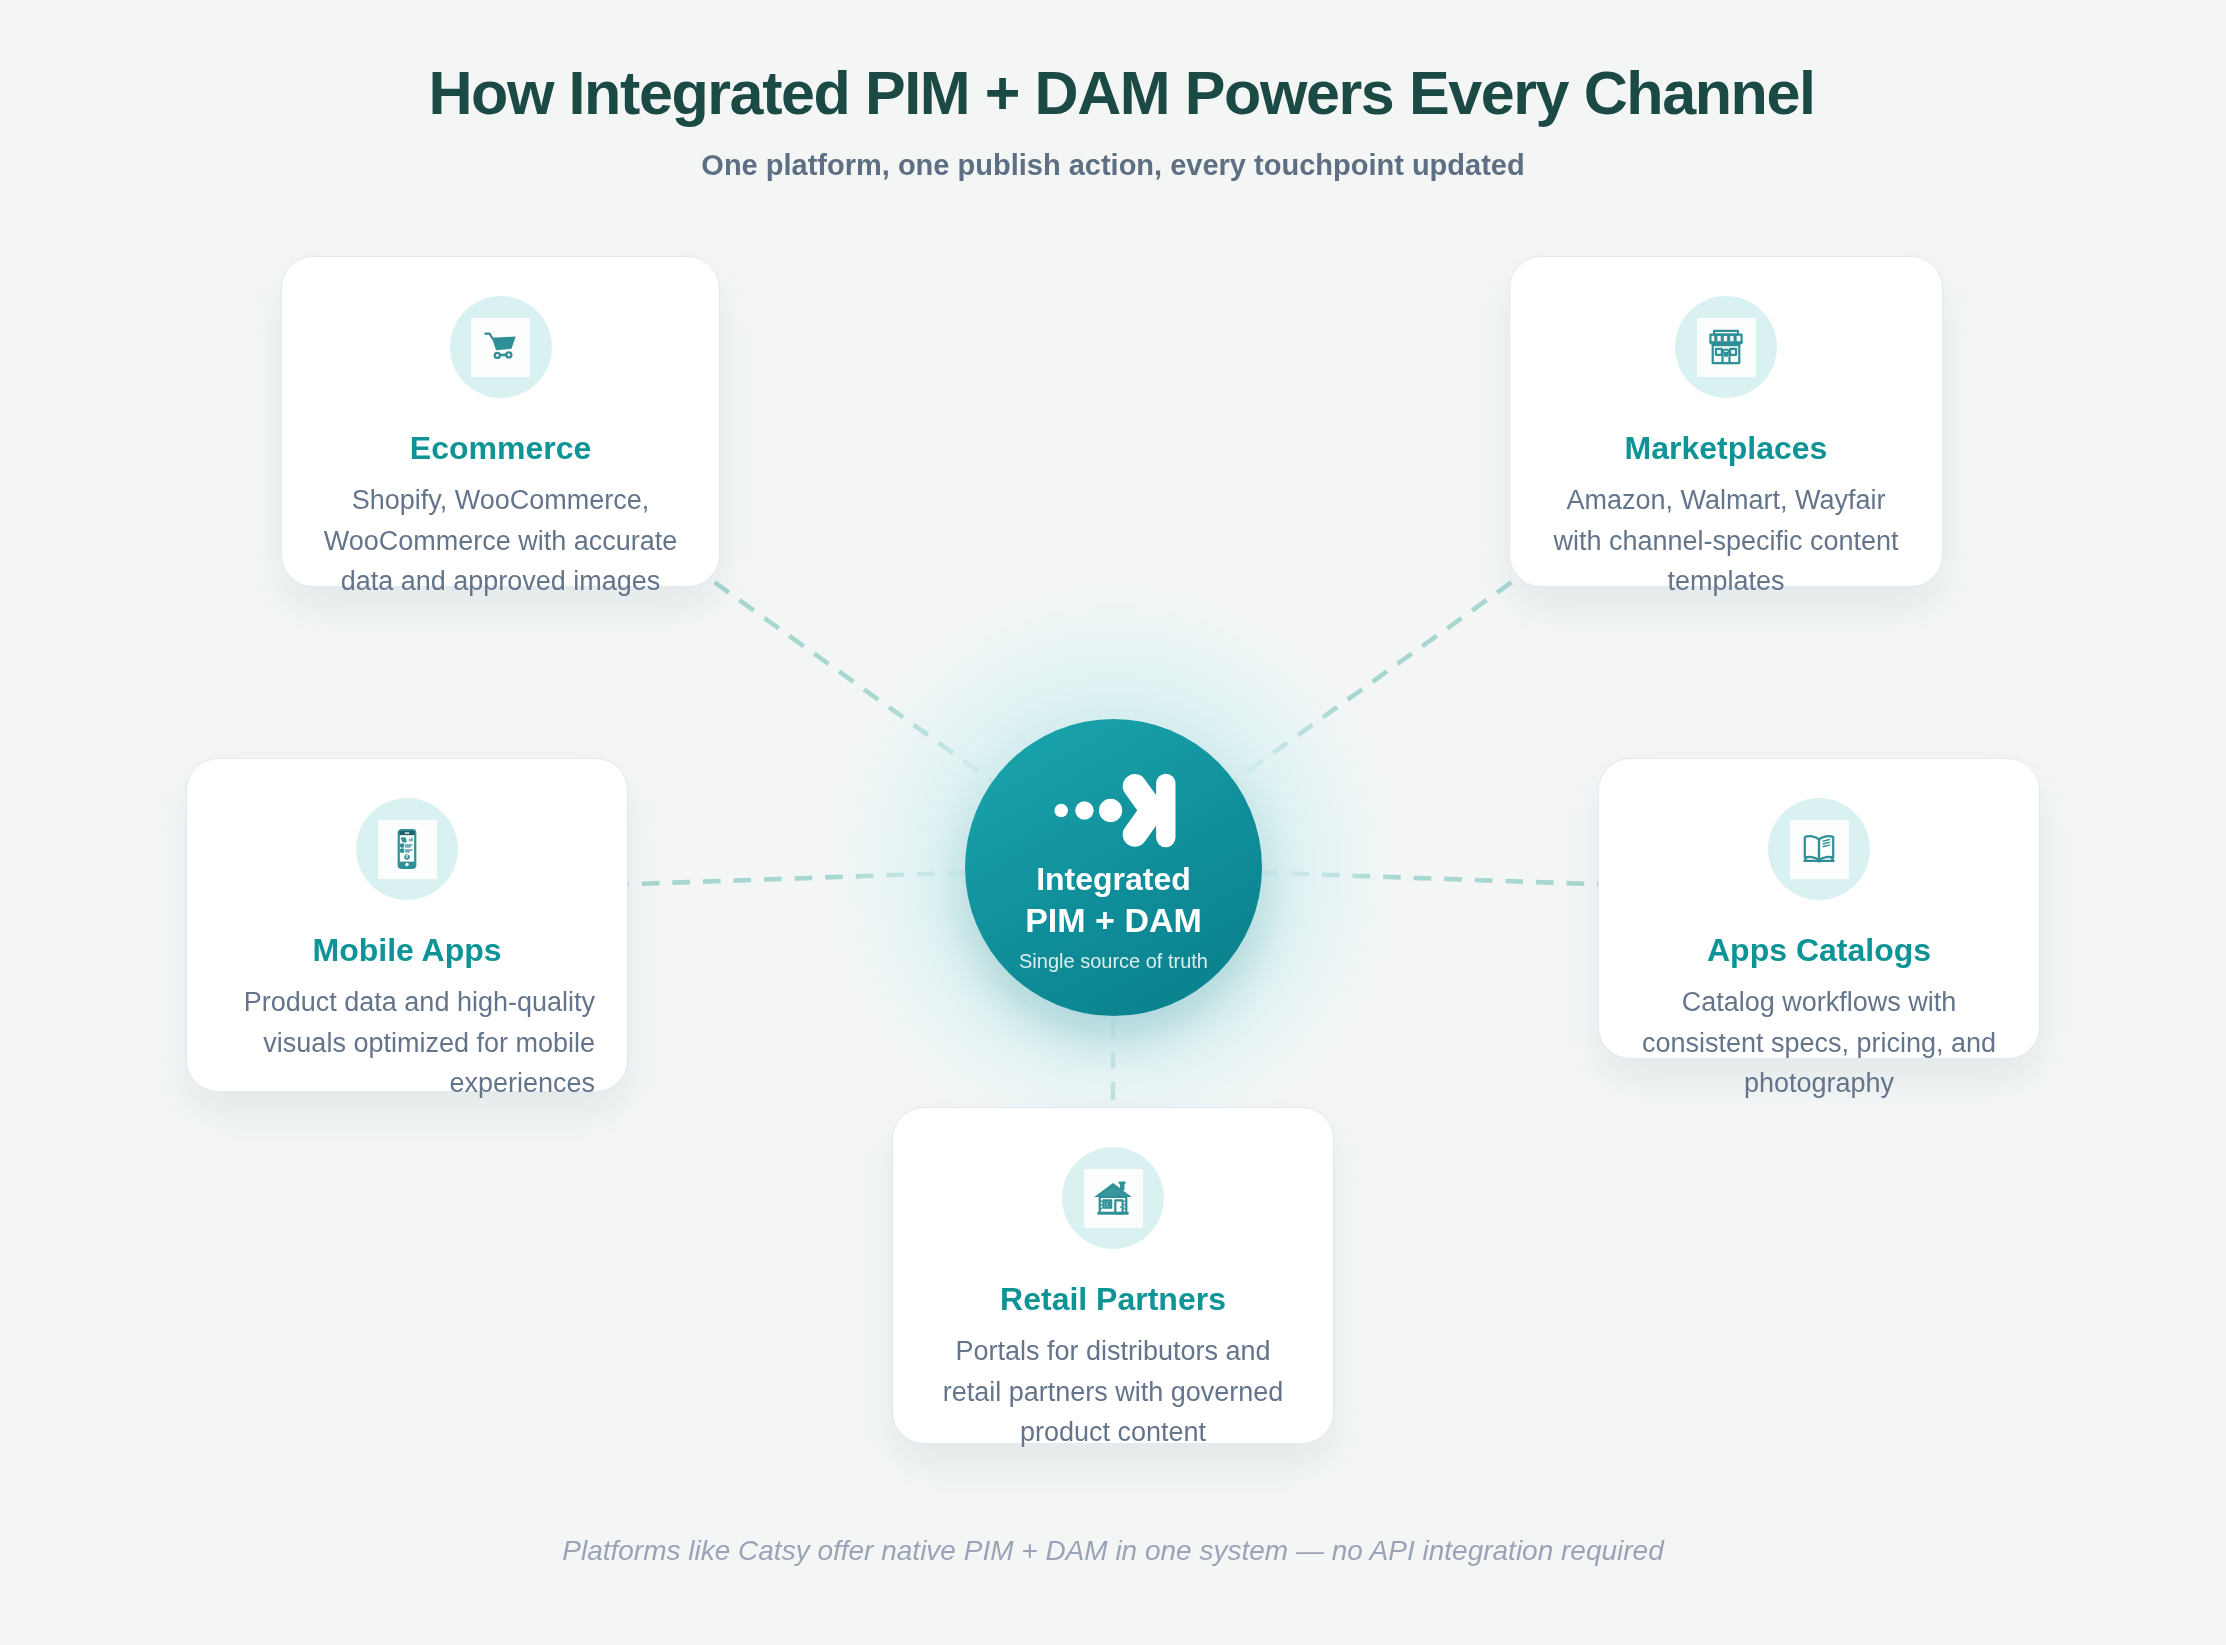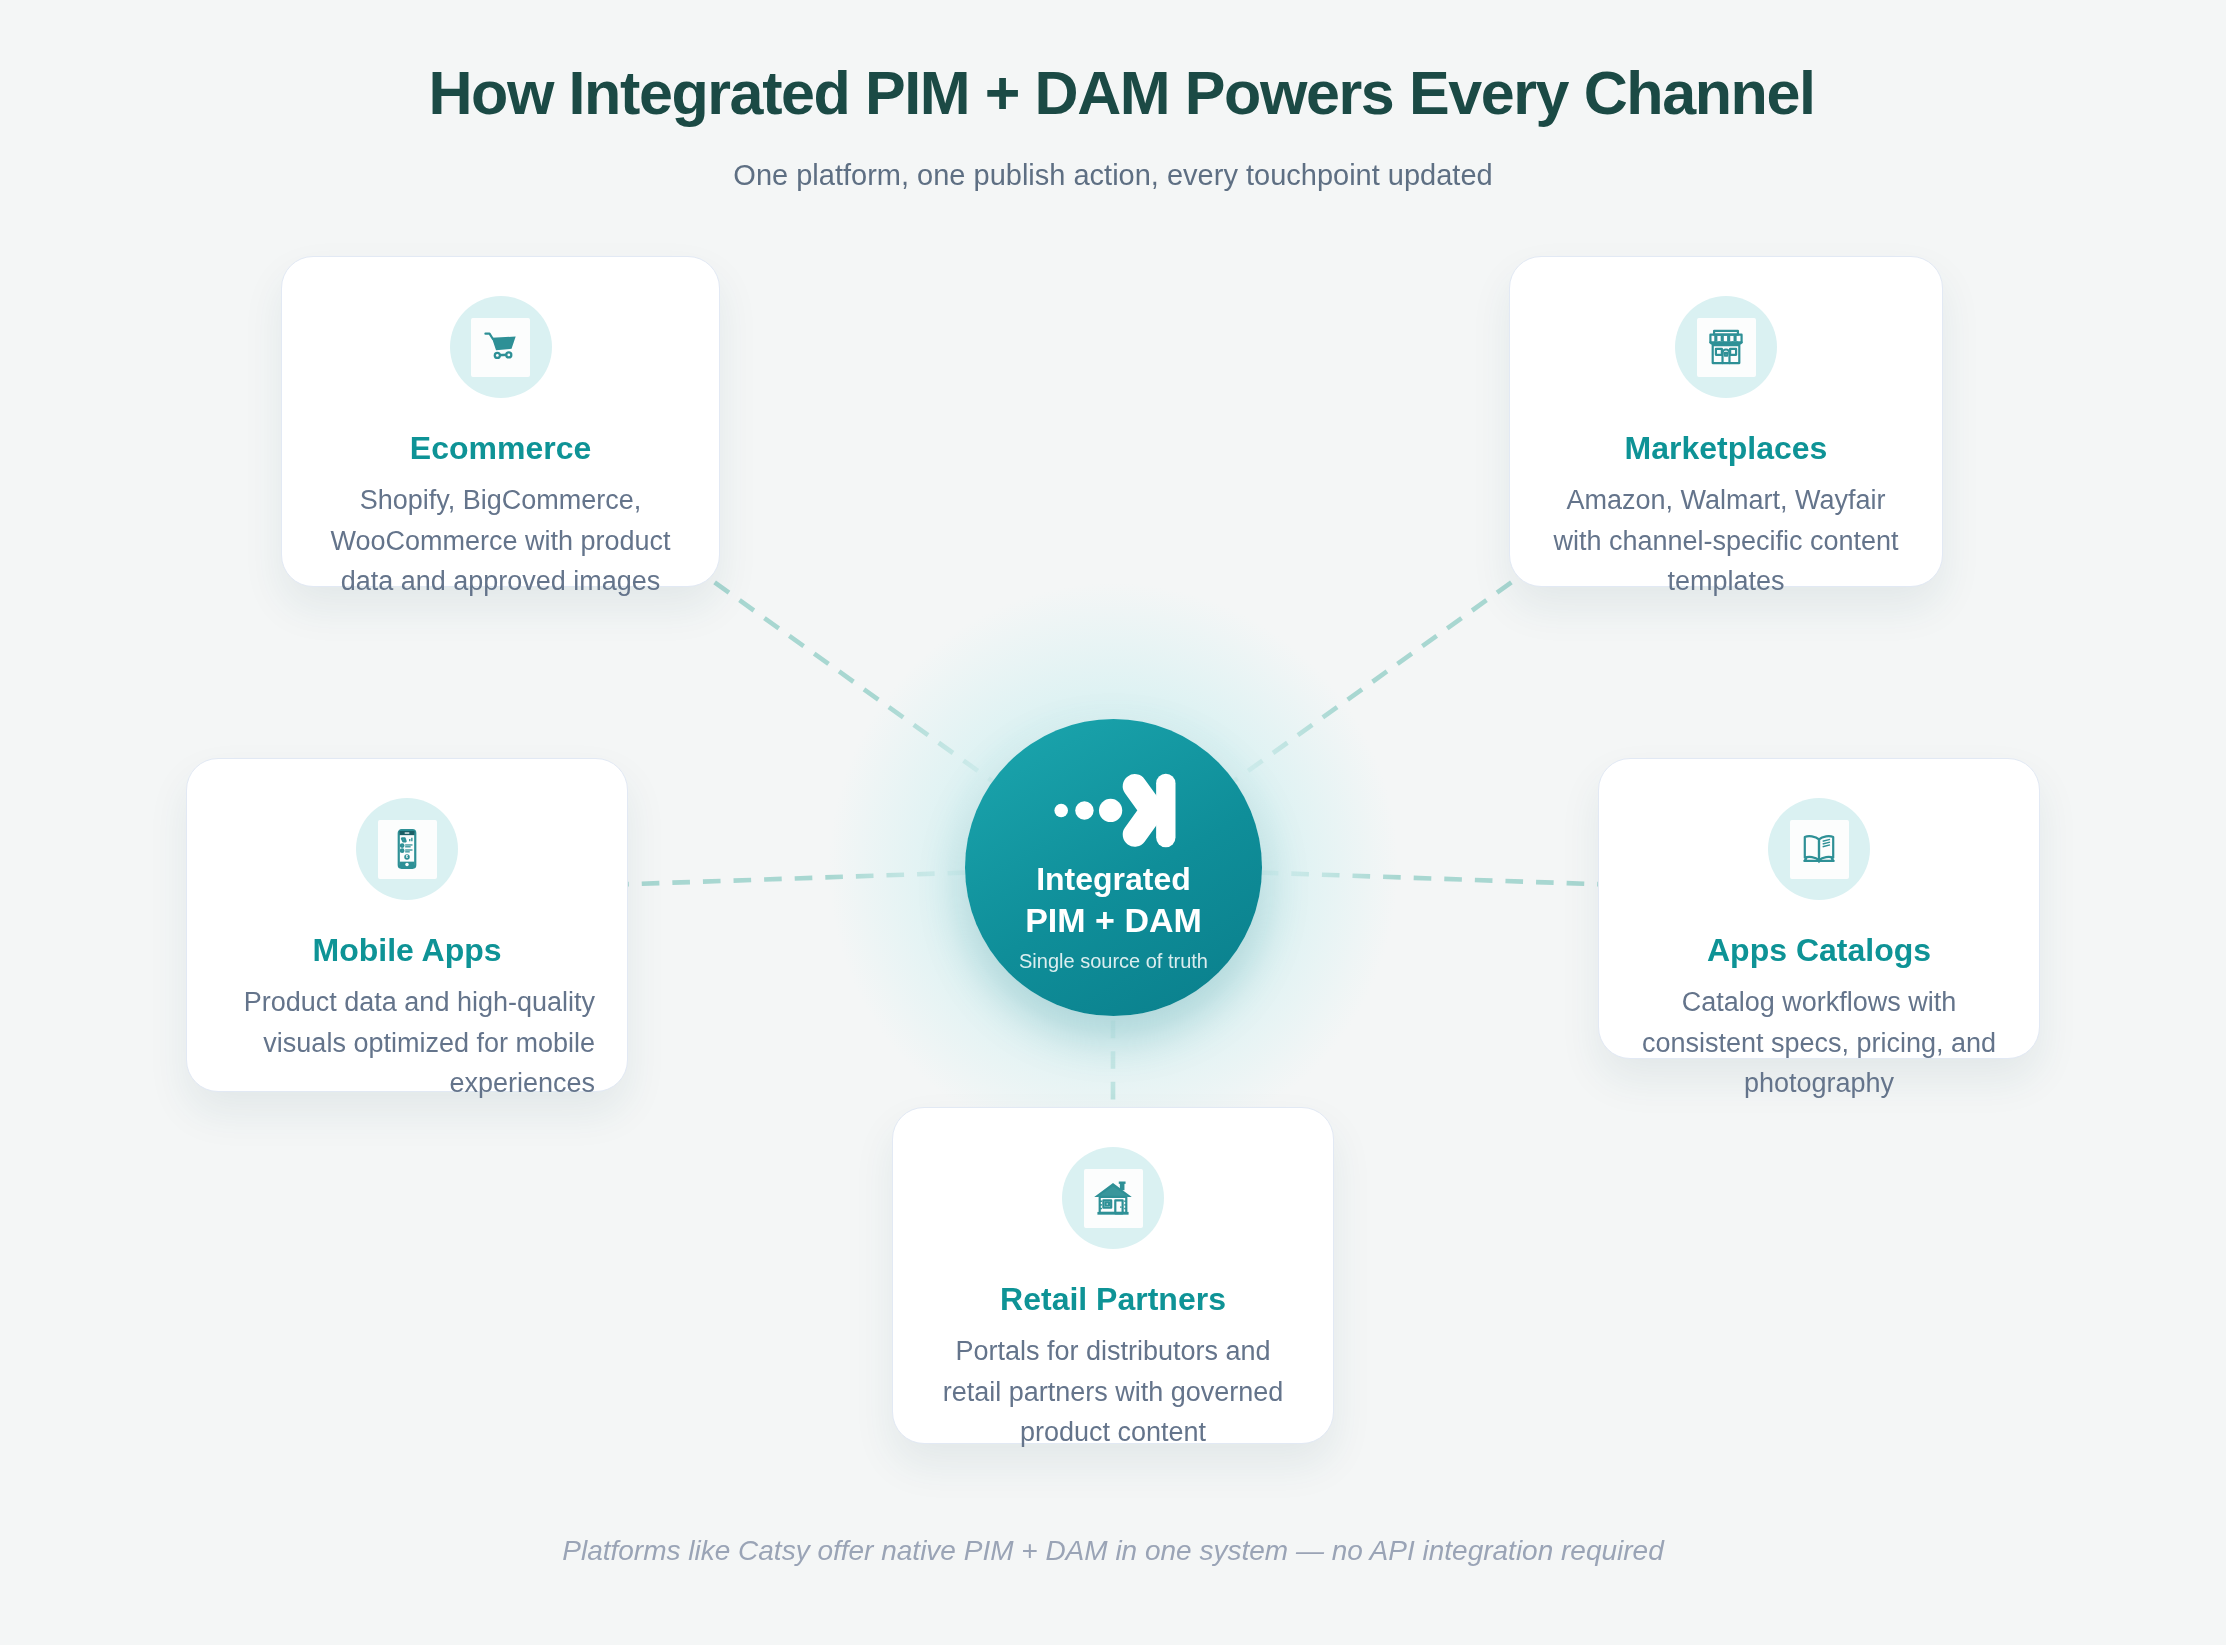--- a/index.html
+++ b/index.html
@@ -11,21 +11,21 @@
     font-family:"Liberation Sans", sans-serif;
   }
   
   .header{position:absolute;left:0;top:58px;width:100%;text-align:center;z-index:4;}
   .header h1{
     margin:0;font-size:61px;font-weight:800;letter-spacing:-1.4px;
     color:#1b4a45;
     padding-left:17px;
   }
   .header .subtitle{
-    margin-top:31px;font-size:29px;color:#5e6f83;font-weight:400;
+    margin-top:21px;font-size:29px;color:#5e6f83;font-weight:700;
   }
   
   svg.connectors{position:absolute;left:0;top:0;z-index:0;}
   .connectors line{stroke:#a8d7d1;stroke-width:5;stroke-dasharray:19 14;}
   
   .hub-glow{
     position:absolute;z-index:1;
     left:826px;top:580px;width:575px;height:575px;border-radius:50%;
     background:radial-gradient(circle at 50% 50%,
       rgba(255,255,255,0.95) 0%,
@@ -120,21 +120,21 @@
           <polygon class="ic-fill" points="14,14 40,12.5 35.5,26 18.6,27.6"></polygon>
           <line x1="19.5" y1="33" x2="32.5" y2="32.4" stroke="#2e9096" stroke-width="2.6"></line>
           <circle cx="20" cy="33.2" r="4" class="ic-fill"></circle>
           <circle cx="20" cy="33.2" r="1.5" fill="#fcfdfd"></circle>
           <circle cx="32.5" cy="32.6" r="4" class="ic-fill"></circle>
           <circle cx="32.5" cy="32.6" r="1.5" fill="#fcfdfd"></circle>
         </svg>
       </div>
     </div>
     <h2>Ecommerce</h2>
-    <p>Shopify, BigCommerce, WooCommerce with product data and approved images</p>
+    <p>Shopify, WooCommerce, WooCommerce with accurate data and approved images</p>
   </div>
 
   <div class="card marketplaces">
     <div class="icon-circle">
       <div class="icon-tile">
         <svg viewBox="0 0 48 48">
           <rect class="ic-stroke" x="11" y="6.5" width="26" height="4"></rect>
           <rect class="ic-stroke" x="7" y="10.5" width="34" height="8.5"></rect>
           <rect class="ic-fill" x="11.2" y="11.5" width="3.4" height="6.5"></rect>
           <rect class="ic-fill" x="18.2" y="11.5" width="3.4" height="6.5"></rect>

